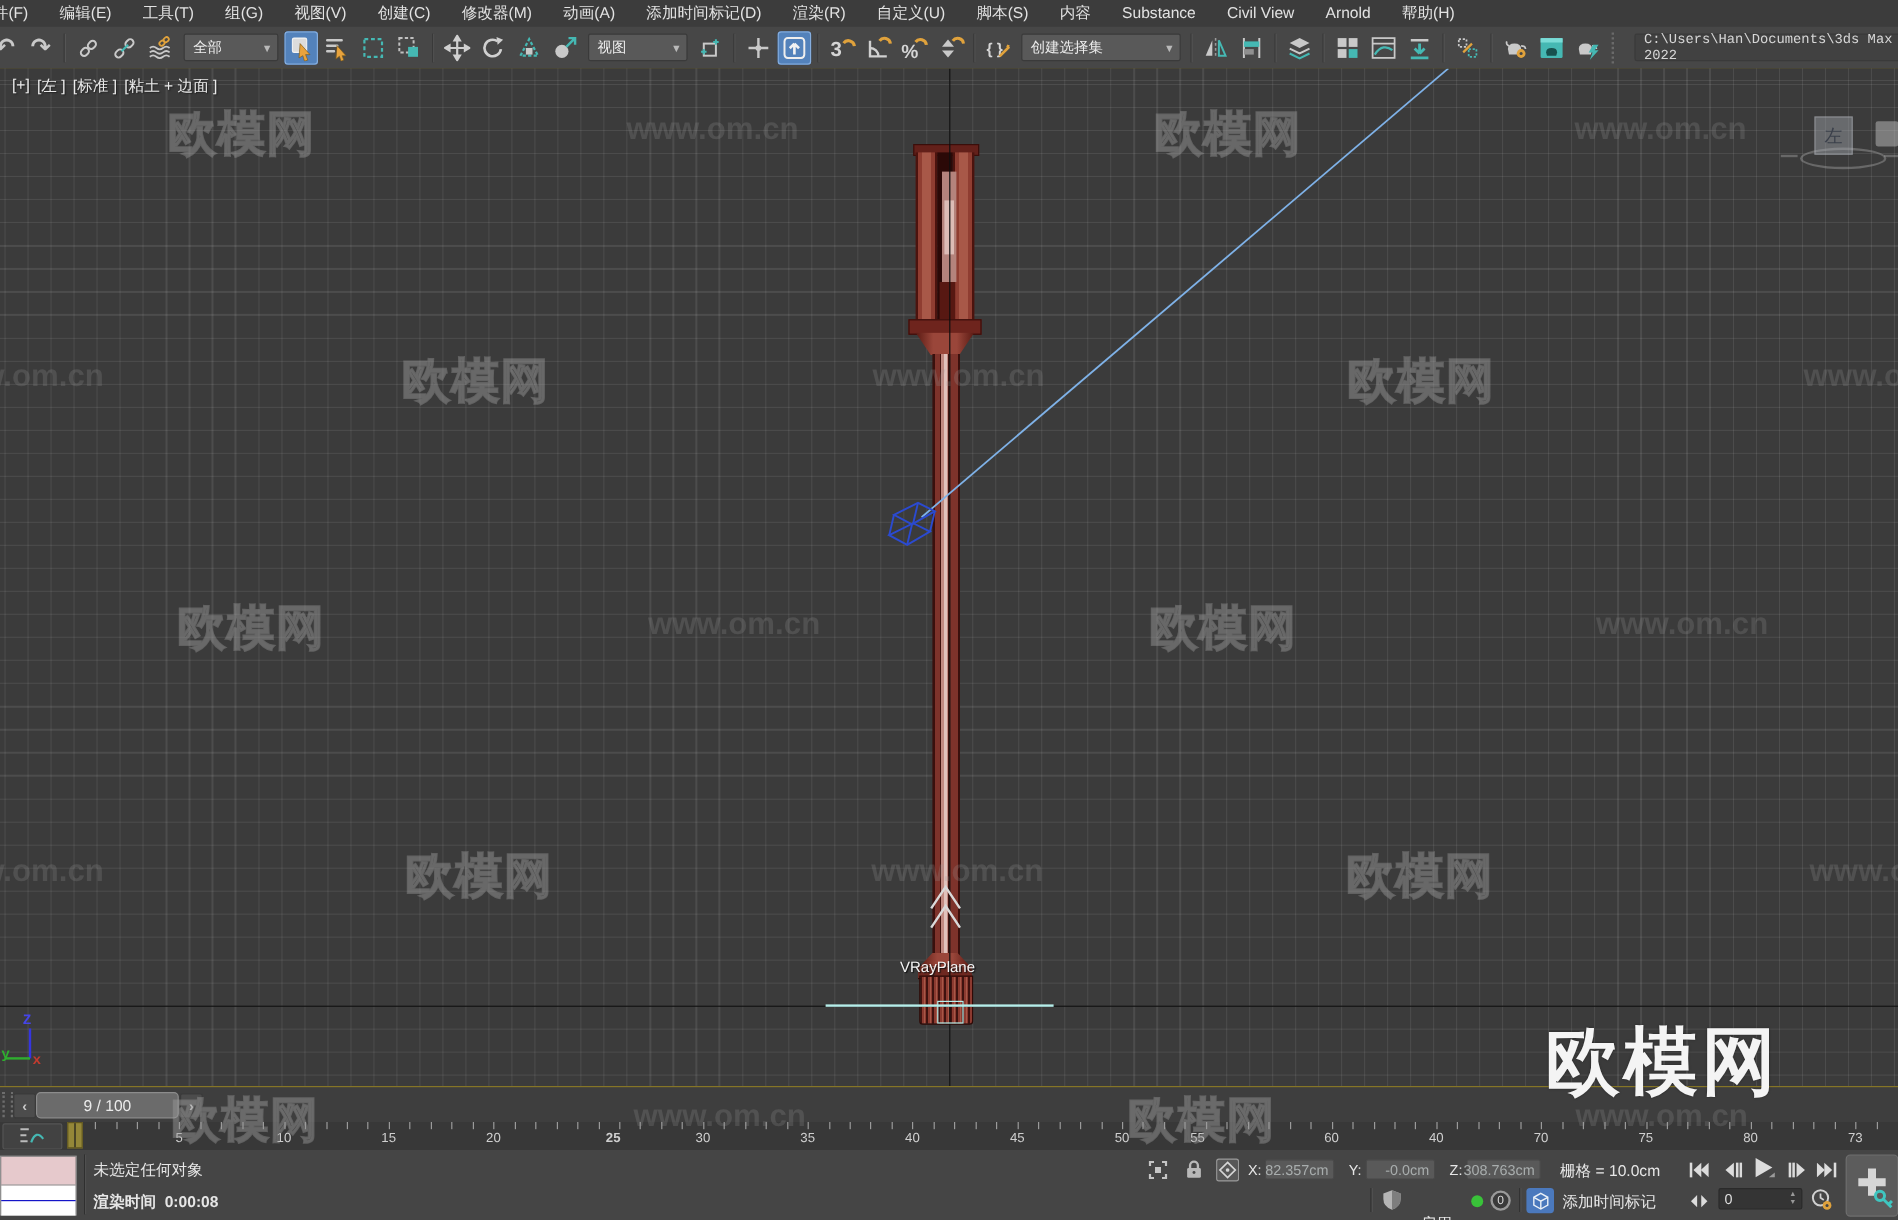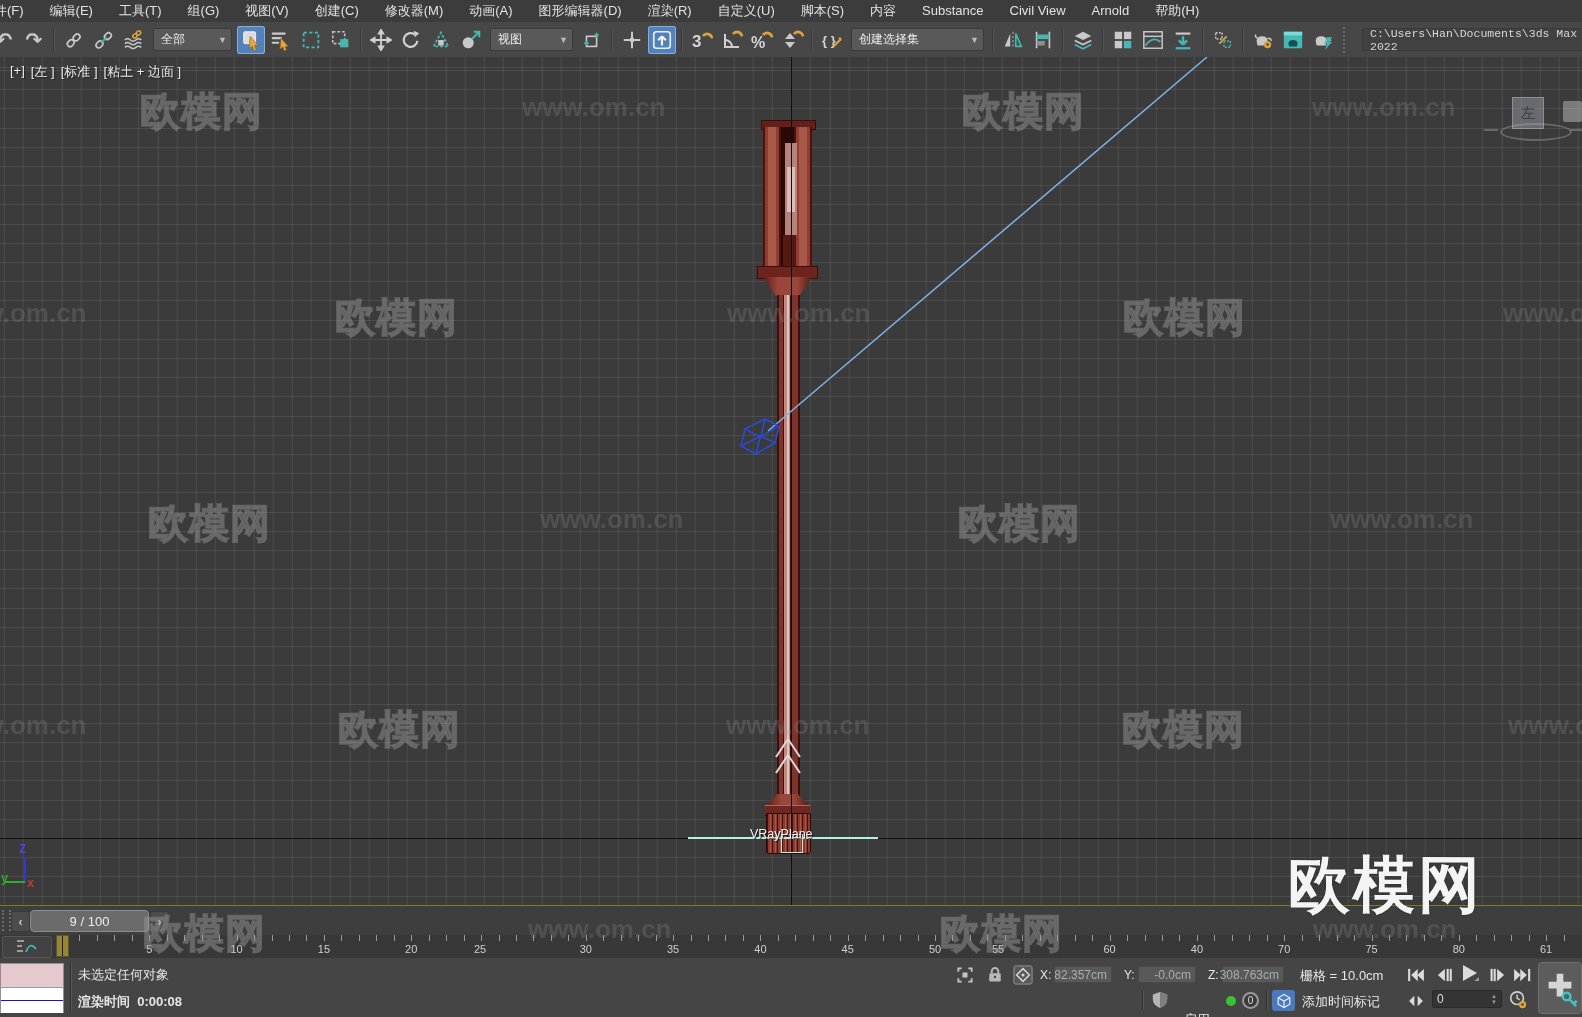--- a/index.html
+++ b/index.html
@@ -170,21 +170,21 @@
 <div class="menubar">
 
 <span class="menu-item">文件(F)</span>
     <span class="menu-item">编辑(E)</span>
     <span class="menu-item">工具(T)</span>
     <span class="menu-item">组(G)</span>
     <span class="menu-item">视图(V)</span>
     <span class="menu-item">创建(C)</span>
     <span class="menu-item">修改器(M)</span>
     <span class="menu-item">动画(A)</span>
-    <span class="menu-item">图形编辑器(D)</span>
+    <span class="menu-item">添加时间标记(D)</span>
     <span class="menu-item">渲染(R)</span>
     <span class="menu-item">自定义(U)</span>
     <span class="menu-item">脚本(S)</span>
     <span class="menu-item">内容</span>
     <span class="menu-item">Substance</span>
     <span class="menu-item">Civil View</span>
     <span class="menu-item">Arnold</span>
     <span class="menu-item">帮助(H)</span>
   </div>
 
@@ -451,21 +451,21 @@
     <div class="obj stem" style="left:777px;top:238px;width:23px;height:501px;"></div>
     <div class="obj flare" style="left:766px;top:737px;width:43px;height:12px;"></div>
     <div class="obj band" style="left:765px;top:748px;width:45px;height:9px;"></div>
     <div class="obj ribs" style="left:766px;top:756px;width:43px;height:39px;"></div>
   </div>
 
   <div class="axis-v"></div>
 
   <div class="plane-line" style="left:688px;top:780px;width:190px;"></div>
   <div class="plane-rect" style="left:781px;top:777px;width:20px;height:17px;"></div>
-  <div class="obj-label" style="left:750px;top:770px;text-align:center;">VRayPlane</div>
+  <div class="obj-label" style="left:750px;top:742px;text-align:center;">VRayPlane</div>
 
   <svg class="helpers" width="1582" height="848">
     <line x1="768" y1="374" x2="1207" y2="0" stroke="#7fb2e8" stroke-width="1.5"></line>
     <g stroke="#2b4ad0" stroke-width="1.6" fill="none">
       <polygon points="745,372 765,362 779,369 760,380"></polygon>
       <polygon points="741,389 761,379 775,386 756,397"></polygon>
       <line x1="745" y1="372" x2="741" y2="389"></line>
       <line x1="765" y1="362" x2="761" y2="379"></line>
       <line x1="779" y1="369" x2="775" y2="386"></line>
       <line x1="760" y1="380" x2="756" y2="397"></line>
@@ -596,33 +596,33 @@
       <div class="tick" style="left: 1493.72px;"></div>
       <div class="tick" style="left: 1511.18px;"></div>
       <div class="tick" style="left: 1528.64px;"></div>
       <div class="tick" style="left: 1546.1px;"></div>
       <div class="tick" style="left: 1563.56px;"></div>
       <div class="tlabel" style="left: 62px;">0</div>
       <div class="tlabel" style="left: 149.3px;">5</div>
       <div class="tlabel" style="left: 236.6px;">10</div>
       <div class="tlabel" style="left: 323.9px;">15</div>
       <div class="tlabel" style="left: 411.2px;">20</div>
-      <div class="tlabel" style="left: 480px;">25</div>
+      <div class="tlabel" style="left: 511px; font-weight: bold;">25</div>
       <div class="tlabel" style="left: 585.8px;">30</div>
       <div class="tlabel" style="left: 673.1px;">35</div>
       <div class="tlabel" style="left: 760.4px;">40</div>
       <div class="tlabel" style="left: 847.7px;">45</div>
       <div class="tlabel" style="left: 935px;">50</div>
       <div class="tlabel" style="left: 998px;">55</div>
       <div class="tlabel" style="left: 1109.6px;">60</div>
       <div class="tlabel" style="left: 1196.9px;">40</div>
       <div class="tlabel" style="left: 1284.2px;">70</div>
       <div class="tlabel" style="left: 1371.5px;">75</div>
       <div class="tlabel" style="left: 1458.8px;">80</div>
-      <div class="tlabel" style="left: 1546.1px;">61</div>
+      <div class="tlabel" style="left: 1546.1px;">73</div>
       <div class="cur-frame" style="left: 56px;">
         <i></i>
       </div>
     </div>
 </div>
 
 <div class="statusbar">
   <div class="listener">
     <div class="pink"></div>
     <div class="white">

